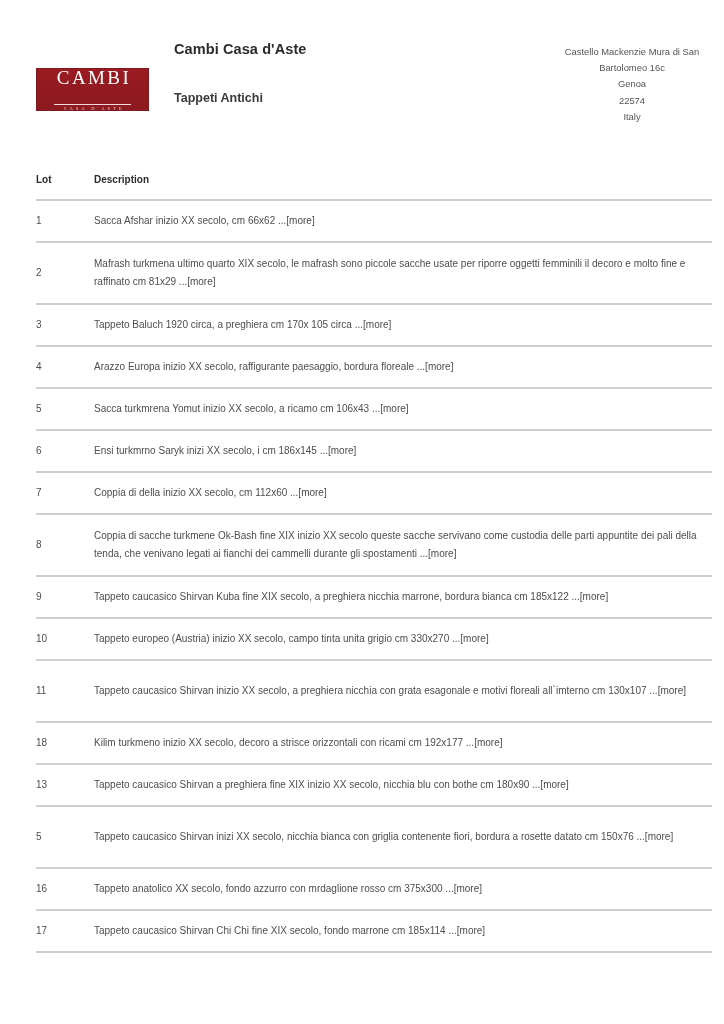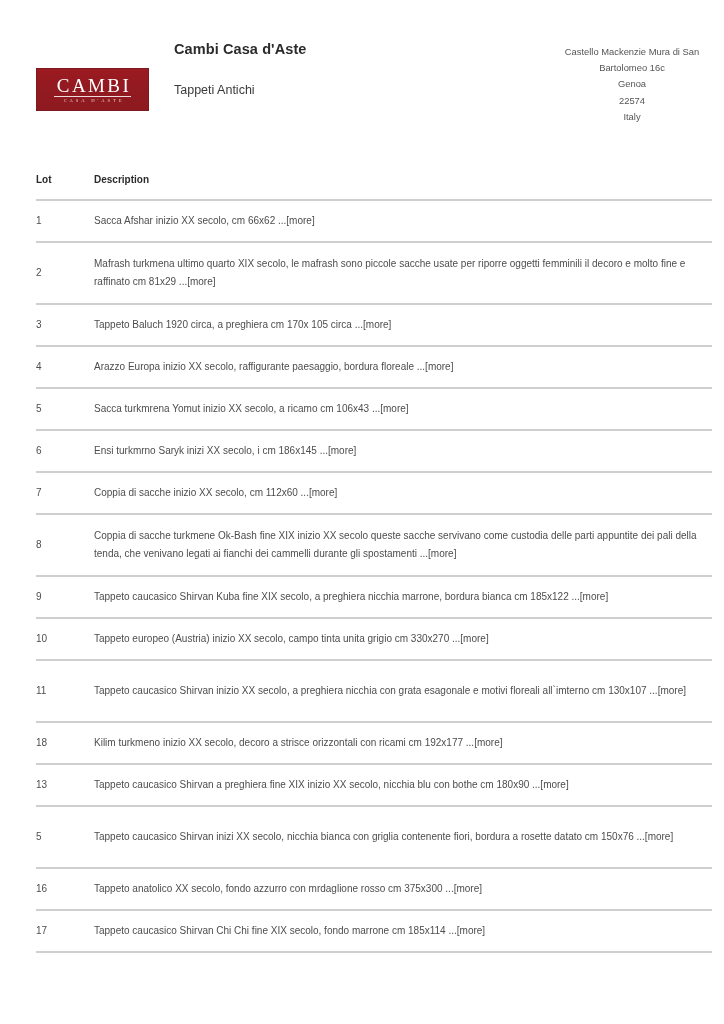--- a/index.html
+++ b/index.html
@@ -46,21 +46,21 @@
     overflow: hidden;
   }
   .logo-word {
     font-family: "Liberation Serif", serif;
     font-size: 19px;
     letter-spacing: 2.4px;
     color: #ffffff;
     line-height: 1;
     padding-left: 3px;
     border-bottom: 1px solid rgba(255,255,255,0.85);
-    padding-bottom: 1px;
+    padding-bottom: 17px;
   }
   .logo-sub {
     font-family: "Liberation Serif", serif;
     font-size: 4.6px;
     letter-spacing: 2.9px;
     color: #e9c9cb;
     line-height: 1;
     margin-top: 2px;
     padding-left: 3px;
   }
@@ -73,23 +73,23 @@
   }
   .auction-house {
     font-size: 14.5px;
     font-weight: bold;
     color: #2b2b2b;
     line-height: 1.2;
     letter-spacing: 0.1px;
   }
   .sale-title {
     font-size: 12.5px;
-    font-weight: normal;
+    font-weight: bold;
     color: #3a3a3a;
-    margin-top: 25px;
+    margin-top: 33px;
     line-height: 1.2;
   }
   .sale-started {
     font-size: 11px;
     color: #4a4a4a;
     margin-top: 25px;
     line-height: 1.2;
   }
 
   .header-address {
@@ -196,21 +196,21 @@
         <div class="lot-row">
           <div class="col-lot">5</div>
           <div class="col-desc">Sacca turkmrena Yomut inizio XX secolo, a ricamo cm 106x43 ...[more]</div>
         </div>
         <div class="lot-row">
           <div class="col-lot">6</div>
           <div class="col-desc">Ensi turkmrno Saryk inizi XX secolo, i cm 186x145 ...[more]</div>
         </div>
         <div class="lot-row">
           <div class="col-lot">7</div>
-          <div class="col-desc">Coppia di sacche inizio XX secolo, cm 112x60 ...[more]</div>
+          <div class="col-desc">Coppia di della inizio XX secolo, cm 112x60 ...[more]</div>
         </div>
         <div class="lot-row tall">
           <div class="col-lot">8</div>
           <div class="col-desc">Coppia di sacche turkmene Ok-Bash fine XIX inizio XX secolo queste sacche servivano come custodia delle parti appuntite dei pali della tenda, che venivano legati ai fianchi dei cammelli durante gli spostamenti ...[more]</div>
         </div>
         <div class="lot-row">
           <div class="col-lot">9</div>
           <div class="col-desc">Tappeto caucasico Shirvan Kuba fine XIX secolo, a preghiera nicchia marrone, bordura bianca cm 185x122 ...[more]</div>
         </div>
         <div class="lot-row">

